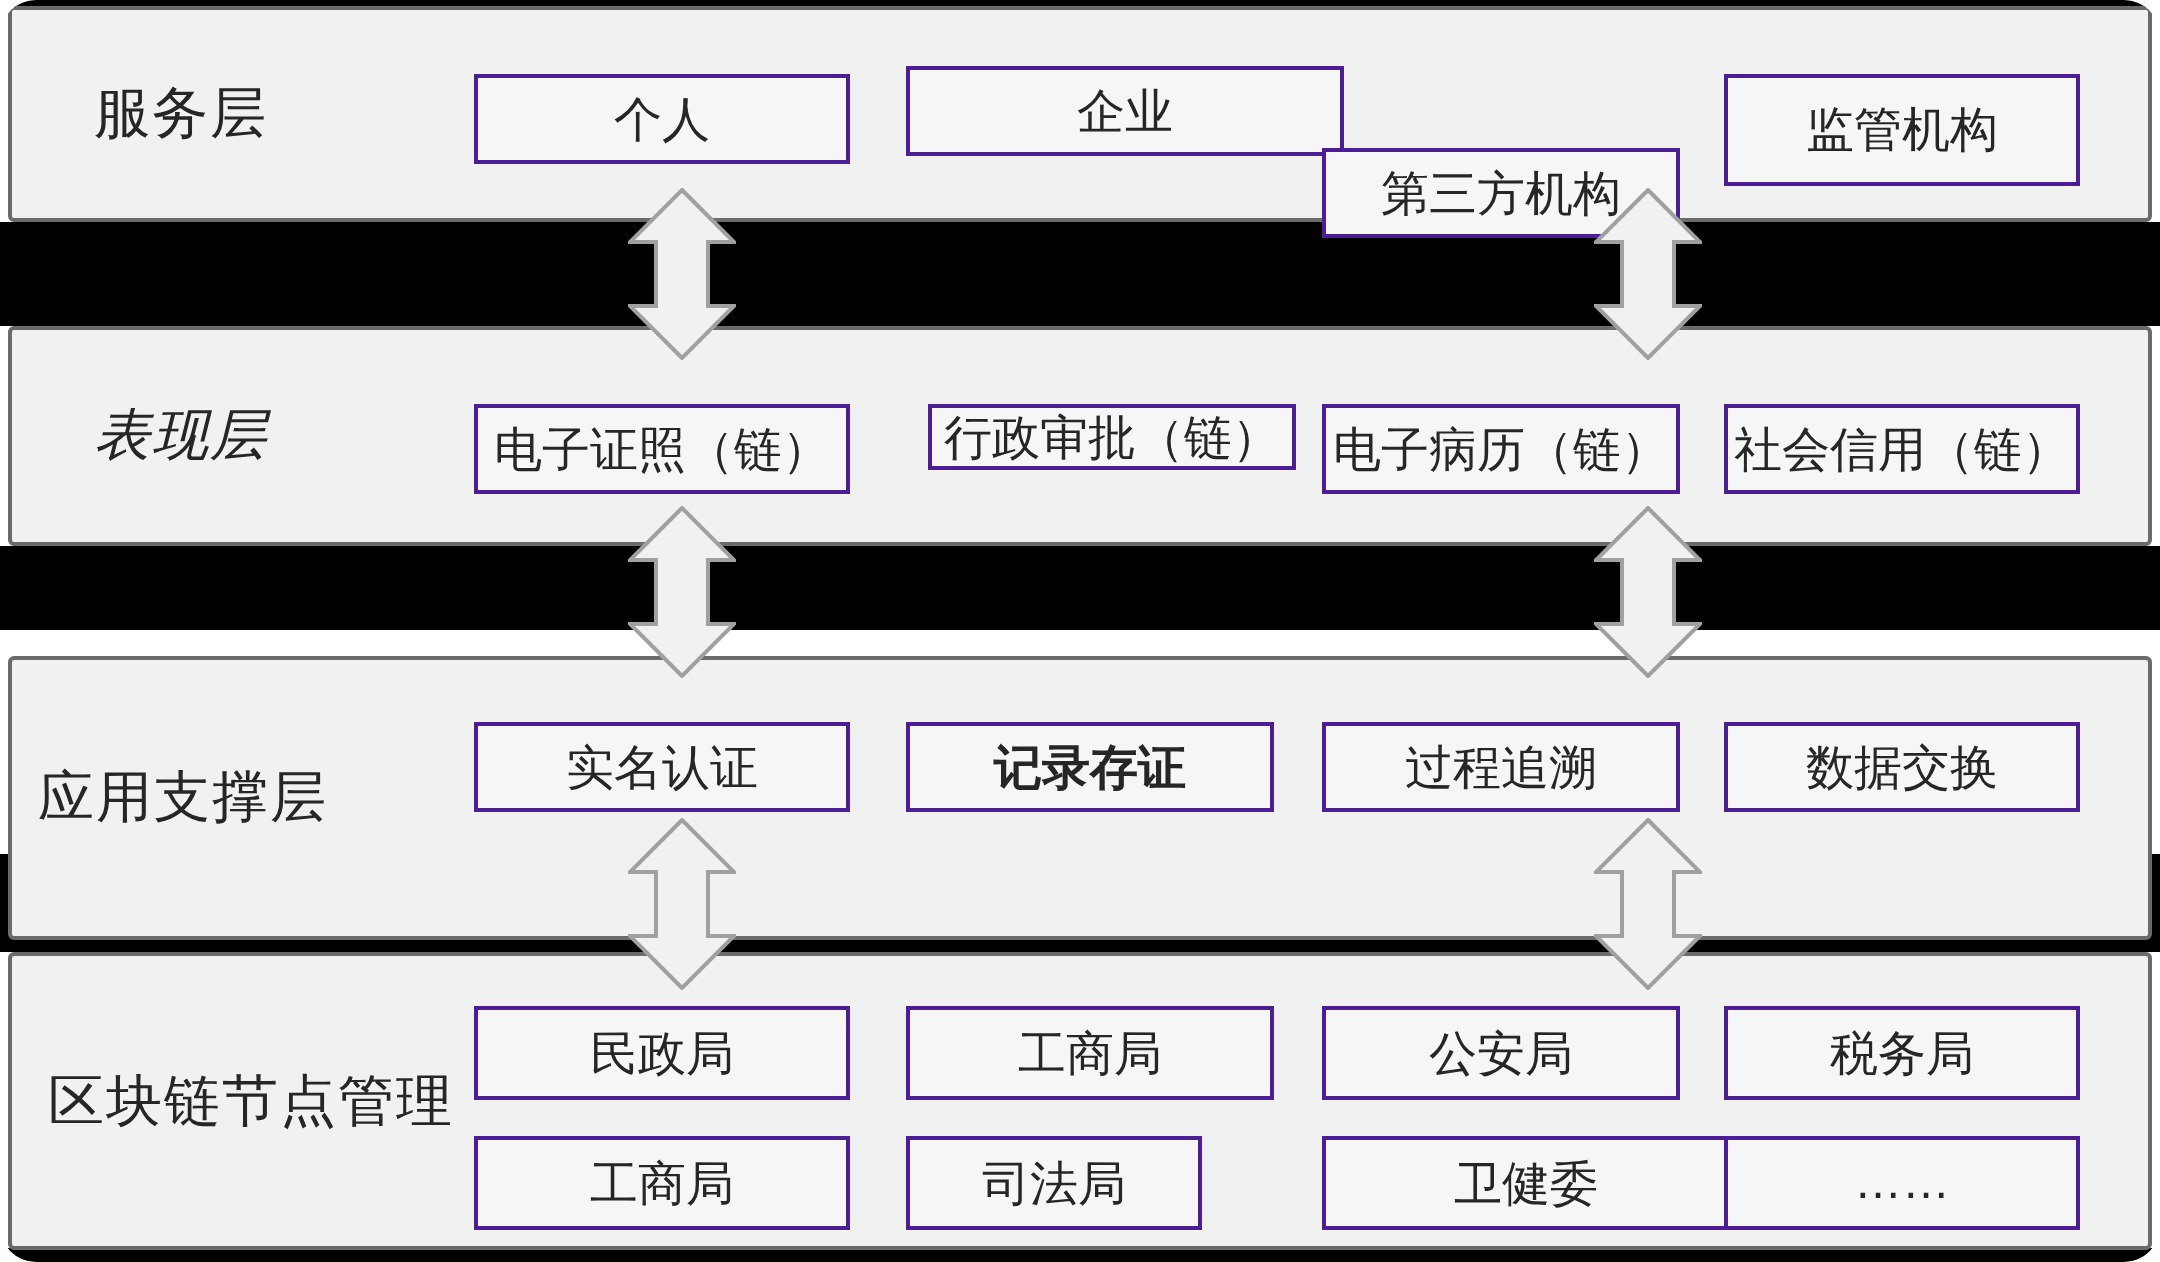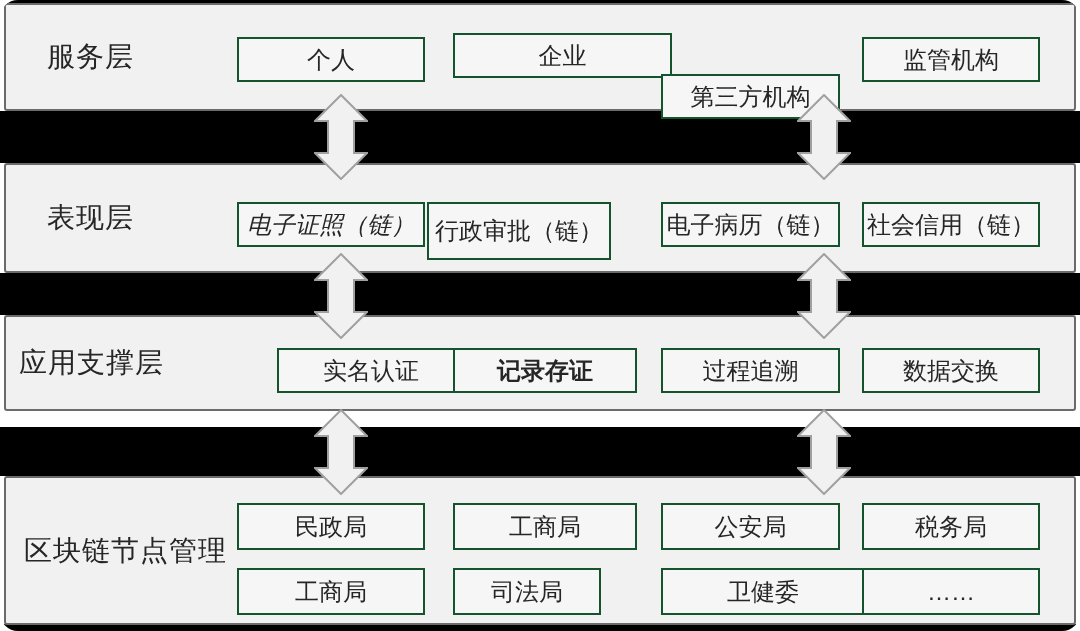--- a/index.html
+++ b/index.html
@@ -39,21 +39,21 @@
     align-items: center;
     font-size: 28px;
     color: #262626;
     letter-spacing: 1px;
     white-space: nowrap;
   }
   .node-box {
     position: absolute;
     box-sizing: border-box;
     background: #f6f6f6;
-    border: 2px solid #14532d;
+    border: 2px solid #4c1d95;
     display: flex;
     align-items: center;
     justify-content: center;
     font-size: 24px;
     color: #262626;
     white-space: nowrap;
   }
   .arrow {
     position: absolute;
     width: 54px;
@@ -80,44 +80,44 @@
     <div class="layer-label" style="left:41px;">服务层</div>
     <div class="node-box" style="left:231px; top:32px; width:188px; height:45px;">
         <span>个人</span>
       </div>
     <div class="node-box" style="left:447px; top:28px; width:219px; height:45px;">
         <span>企业</span>
       </div>
     <div class="node-box" style="left:655px; top:32px; width:179px; height:45px;margin-top:37px;">
         <span>第三方机构</span>
       </div>
-    <div class="node-box" style="left:856px; top:32px; width:178px; height:45px;">
+    <div class="node-box" style="left:856px; top:32px; width:178px; height:56px;">
         <span>监管机构</span>
       </div>
   </section>
 
   <section class="panel" style="top:163px; height:110px;">
-    <div class="layer-label" style="left:41px;">表现层</div>
-    <div class="node-box" style="left:231px; top:37px; width:188px; height:45px;font-style:italic;">
+    <div class="layer-label" style="left:41px;font-style:italic;">表现层</div>
+    <div class="node-box" style="left:231px; top:37px; width:188px; height:45px;">
         <span>电子证照（链）</span>
       </div>
-    <div class="node-box" style="left:421px; top:37px; width:184px; height:58px;">
+    <div class="node-box" style="left:458px; top:37px; width:184px; height:33px;">
         <span>行政审批（链）</span>
       </div>
     <div class="node-box" style="left:655px; top:37px; width:179px; height:45px;">
         <span>电子病历（链）</span>
       </div>
     <div class="node-box" style="left:856px; top:37px; width:178px; height:45px;">
         <span>社会信用（链）</span>
       </div>
   </section>
 
-  <section class="panel" style="top:315px; height:96px;">
+  <section class="panel" style="top:328px; height:142px;">
     <div class="layer-label" style="left:13px;">应用支撑层</div>
-    <div class="node-box" style="left:231px; top:31px; width:188px; height:45px;margin-left:40px;">
+    <div class="node-box" style="left:231px; top:31px; width:188px; height:45px;">
         <span>实名认证</span>
       </div>
     <div class="node-box" style="left:447px; top:31px; width:184px; height:45px;font-weight:bold;">
         <span>记录存证</span>
       </div>
     <div class="node-box" style="left:655px; top:31px; width:179px; height:45px;">
         <span>过程追溯</span>
       </div>
     <div class="node-box" style="left:856px; top:31px; width:178px; height:45px;">
         <span>数据交换</span>

